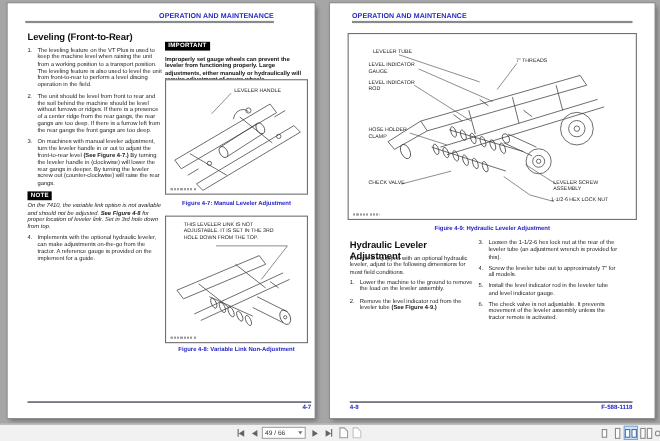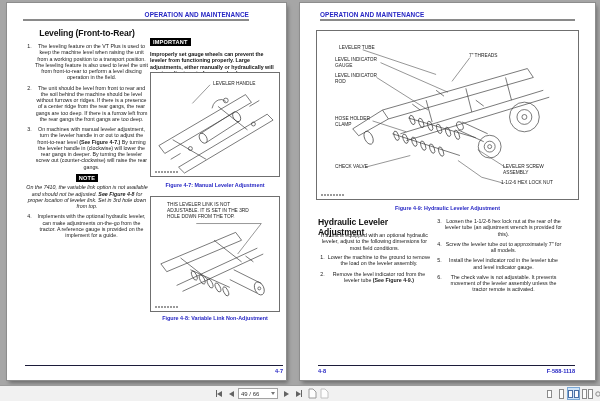--- a/index.html
+++ b/index.html
@@ -14,21 +14,21 @@
   .page-right { left:300px; width:295px; }
 
   .hdr { position:absolute; font-size:6.4px; font-weight:bold; color:#2626c4; letter-spacing:.1px; }
   .hdr-rule { position:absolute; height:2px; background:#8a8a8a; }
   .lp-hdr { top:8px; left:100px; width:142px; text-align:right; }
   .lp-hdr-rule { top:16px; left:16px; width:226px; }
   .rp-hdr { top:8px; left:20px; }
   .rp-hdr-rule { top:16px; left:20px; width:255px; }
 
   .sec-title { font-size:8.6px; font-weight:bold; color:#111; margin-bottom:5px; letter-spacing:-.1px; }
-  .bodytxt { font-size:5.3px; line-height:1.18; color:#1a1a1a;text-align:center; }
+  .bodytxt { font-size:5.3px; line-height:1.18; color:#1a1a1a; }
   .step { display:flex; margin-bottom:4px; }
   .step .n { width:9px; flex:none; }
   .step .t { flex:1; }
   .b  { font-weight:bold; }
   .bi { font-weight:bold; }
   .badge { display:inline-block; background:#000; color:#fff; font-size:5.6px; font-weight:bold;
            padding:1px 3px; letter-spacing:.2px; }
   .note-wrap { margin:3px 0 4px 0; }
   .note-text { font-style:italic; margin-top:2px; }
 

